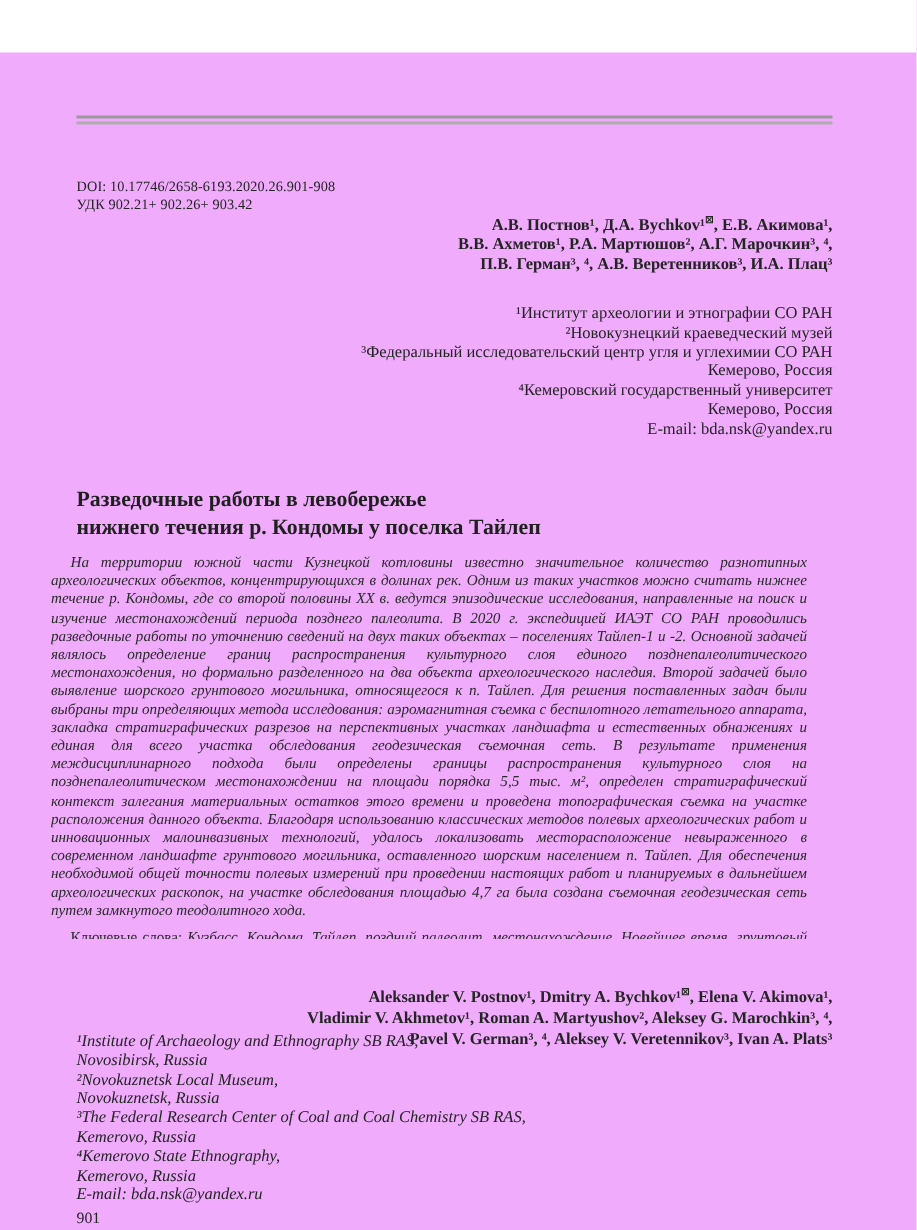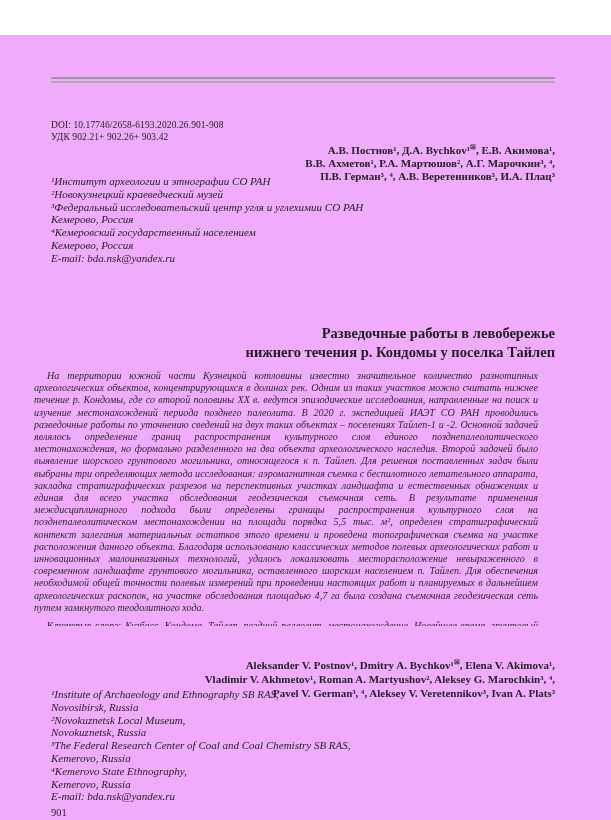--- a/index.html
+++ b/index.html
@@ -15,26 +15,26 @@
   }
   .doi-block {
     position:absolute; left:51px; top:84px; width:504px;
     font-size:9.5px; line-height:12px; letter-spacing:.1px;
   }
   .authors-ru {
     position:absolute; left:51px; top:109px; width:504px;
     text-align:right; font-weight:bold; font-size:11px; line-height:13.2px;
   }
   .affil-ru {
-    position:absolute; left:51px; top:140px; width:504px;
-    font-style:italic; font-size:11px; line-height:12.8px;
+    position:absolute; left:51px; top:168px; width:504px;
+    text-align:right; font-size:11px; line-height:12.8px;
   }
   .title-ru {
     position:absolute; left:51px; top:289px; width:504px;
-    text-align:right; font-weight:bold; font-size:14.5px; line-height:19px;
+    text-align:left; font-weight:bold; font-size:14.5px; line-height:19px;
     color:#1f1f1f;
   }
   .abs-wrap {
     position:absolute; left:34px; top:335px; width:504px; height:256px;
     overflow:hidden;
   }
   .abstract {
     margin:0; text-align:justify; font-style:italic;
     font-size:10.1px; line-height:12.2px; text-indent:13px; color:#2a2a2a;
   }
@@ -77,21 +77,21 @@
     <div><span>А.В. Постнов¹, Д.А. Bychkov¹</span><span class="env">⊠</span><span>, Е.В. Акимова¹,</span></div>
     <div>В.В. Ахметов¹, Р.А. Мартюшов², А.Г. Марочкин³, ⁴,</div>
     <div>П.В. Герман³, ⁴, А.В. Веретенников³, И.А. Плац³</div>
   </div>
 
   <div class="affil-ru">
     <div>¹Институт археологии и этнографии СО РАН</div>
     <div>²Новокузнецкий краеведческий музей</div>
     <div>³Федеральный исследовательский центр угля и углехимии СО РАН</div>
     <div>Кемерово, Россия</div>
-    <div>⁴Кемеровский государственный населением</div>
+    <div>⁴Кемеровский государственный университет</div>
     <div>Кемерово, Россия</div>
     <div>E-mail: bda.nsk@yandex.ru</div>
   </div>
 
   <div class="title-ru">
     <div>Разведочные работы в левобережье</div>
     <div>нижнего течения р. Кондомы у поселка Тайлеп</div>
   </div>
 
   <div class="abs-wrap">

